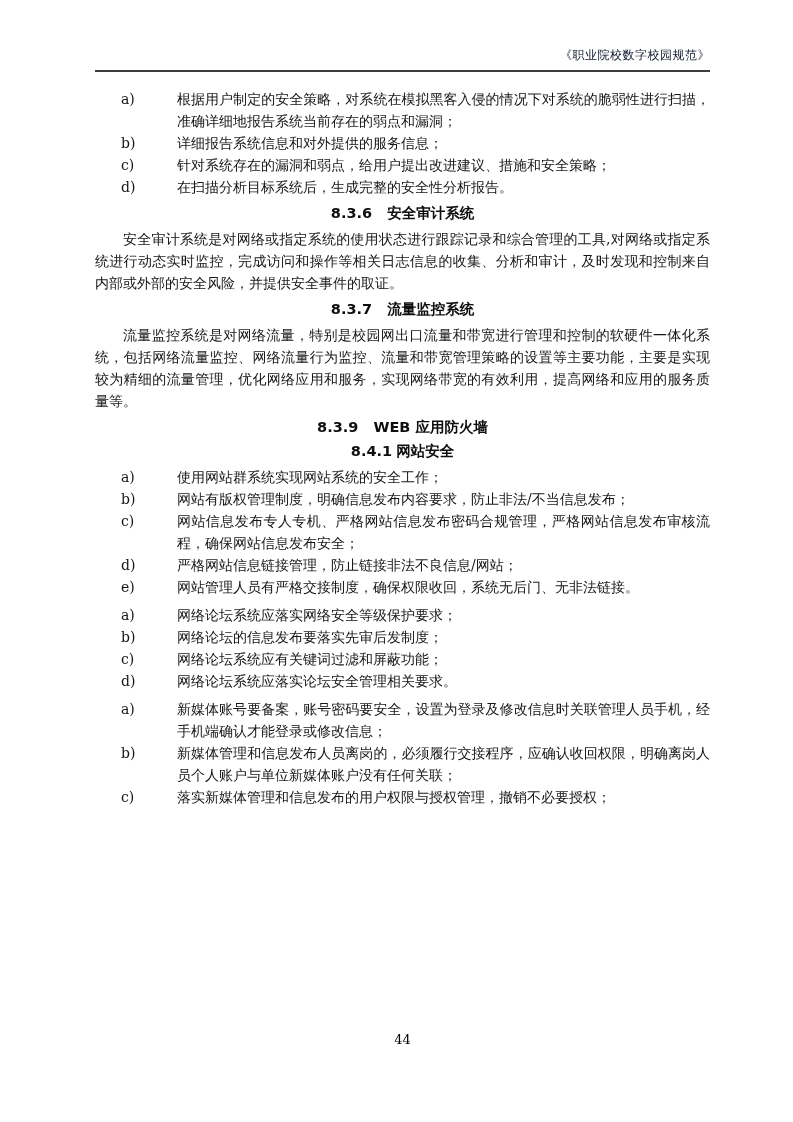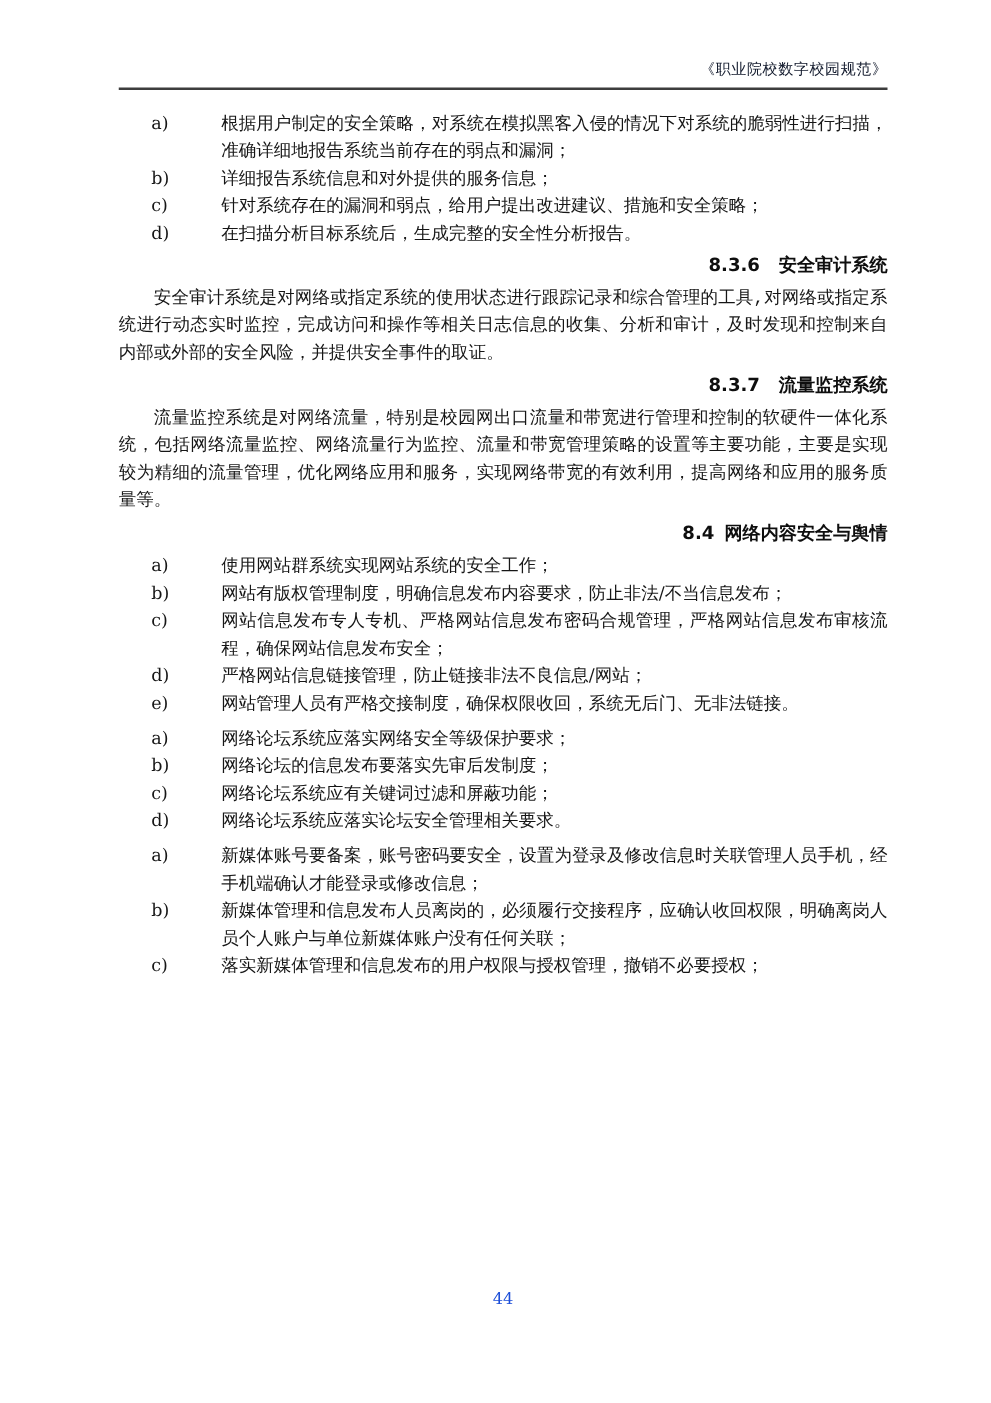--- a/index.html
+++ b/index.html
@@ -31,36 +31,35 @@
   .li { display:flex; }
   .li-label { flex:0 0 24px; width:24px; }
   .li-text { flex:1; text-align:justify;margin-left:32px; }
   .heading {
     font-family:"DejaVu Sans","Liberation Sans",sans-serif;
     font-weight:bold;
     font-size:14.5px;
     line-height:18px;
     margin:6px 0 6px 0;
     color:#0e0e0e;
-    text-align:right;
+    text-align:center;
   }
   .gap-wide .h-num { margin-right:15px; }
   .gap-mid  .h-num { margin-right:8px; }
   .gap-tight .h-num { margin-right:4px; }
   .para {
     margin:0;
     text-indent:2em;
     text-align:justify;
-    font-family:Liberation Mono, monospace;
   }
   .footer-pagenum {
     position:absolute; top:1032px; left:95px; width:615px;
     text-align:center;
     font-size:13px;
-    color:#1d4ed8;
+    color:#000000;
   }
 </style>
 </head>
 <body>
 
 <div class="page">
 
   <div class="header-title">《职业院校数字校园规范》</div>
   <div class="header-rule"></div>
 
@@ -89,25 +88,28 @@
       <span class="h-num">8.3.6</span><span class="h-title">安全审计系统</span>
     </div>
     <p class="para">安全审计系统是对网络或指定系统的使用状态进行跟踪记录和综合管理的工具,对网络或指定系统进行动态实时监控，完成访问和操作等相关日志信息的收集、分析和审计，及时发现和控制来自内部或外部的安全风险，并提供安全事件的取证。</p>
 
     <div class="heading gap-wide">
       <span class="h-num">8.3.7</span><span class="h-title">流量监控系统</span>
     </div>
     <p class="para">流量监控系统是对网络流量，特别是校园网出口流量和带宽进行管理和控制的软硬件一体化系统，包括网络流量监控、网络流量行为监控、流量和带宽管理策略的设置等主要功能，主要是实现较为精细的流量管理，优化网络应用和服务，实现网络带宽的有效利用，提高网络和应用的服务质量等。</p>
 
 
-
-    <div class="heading gap-mid">
-      <span class="h-num">8.4</span><span class="h-title">网络内容安全与舆情</span>
+    <div class="heading gap-wide">
+      <span class="h-num">8.3.9</span><span class="h-title">WEB 应用防火墙</span>
     </div>
 
+
+    <div class="heading gap-tight">
+      <span class="h-num">8.4.1</span><span class="h-title">网站安全</span>
+    </div>
     <ol class="olist">
       <li class="li">
         <span class="li-label">a)</span>
         <span class="li-text">使用网站群系统实现网站系统的安全工作；</span>
       </li>
       <li class="li">
         <span class="li-label">b)</span>
         <span class="li-text">网站有版权管理制度，明确信息发布内容要求，防止非法/不当信息发布；</span>
       </li>
       <li class="li">

